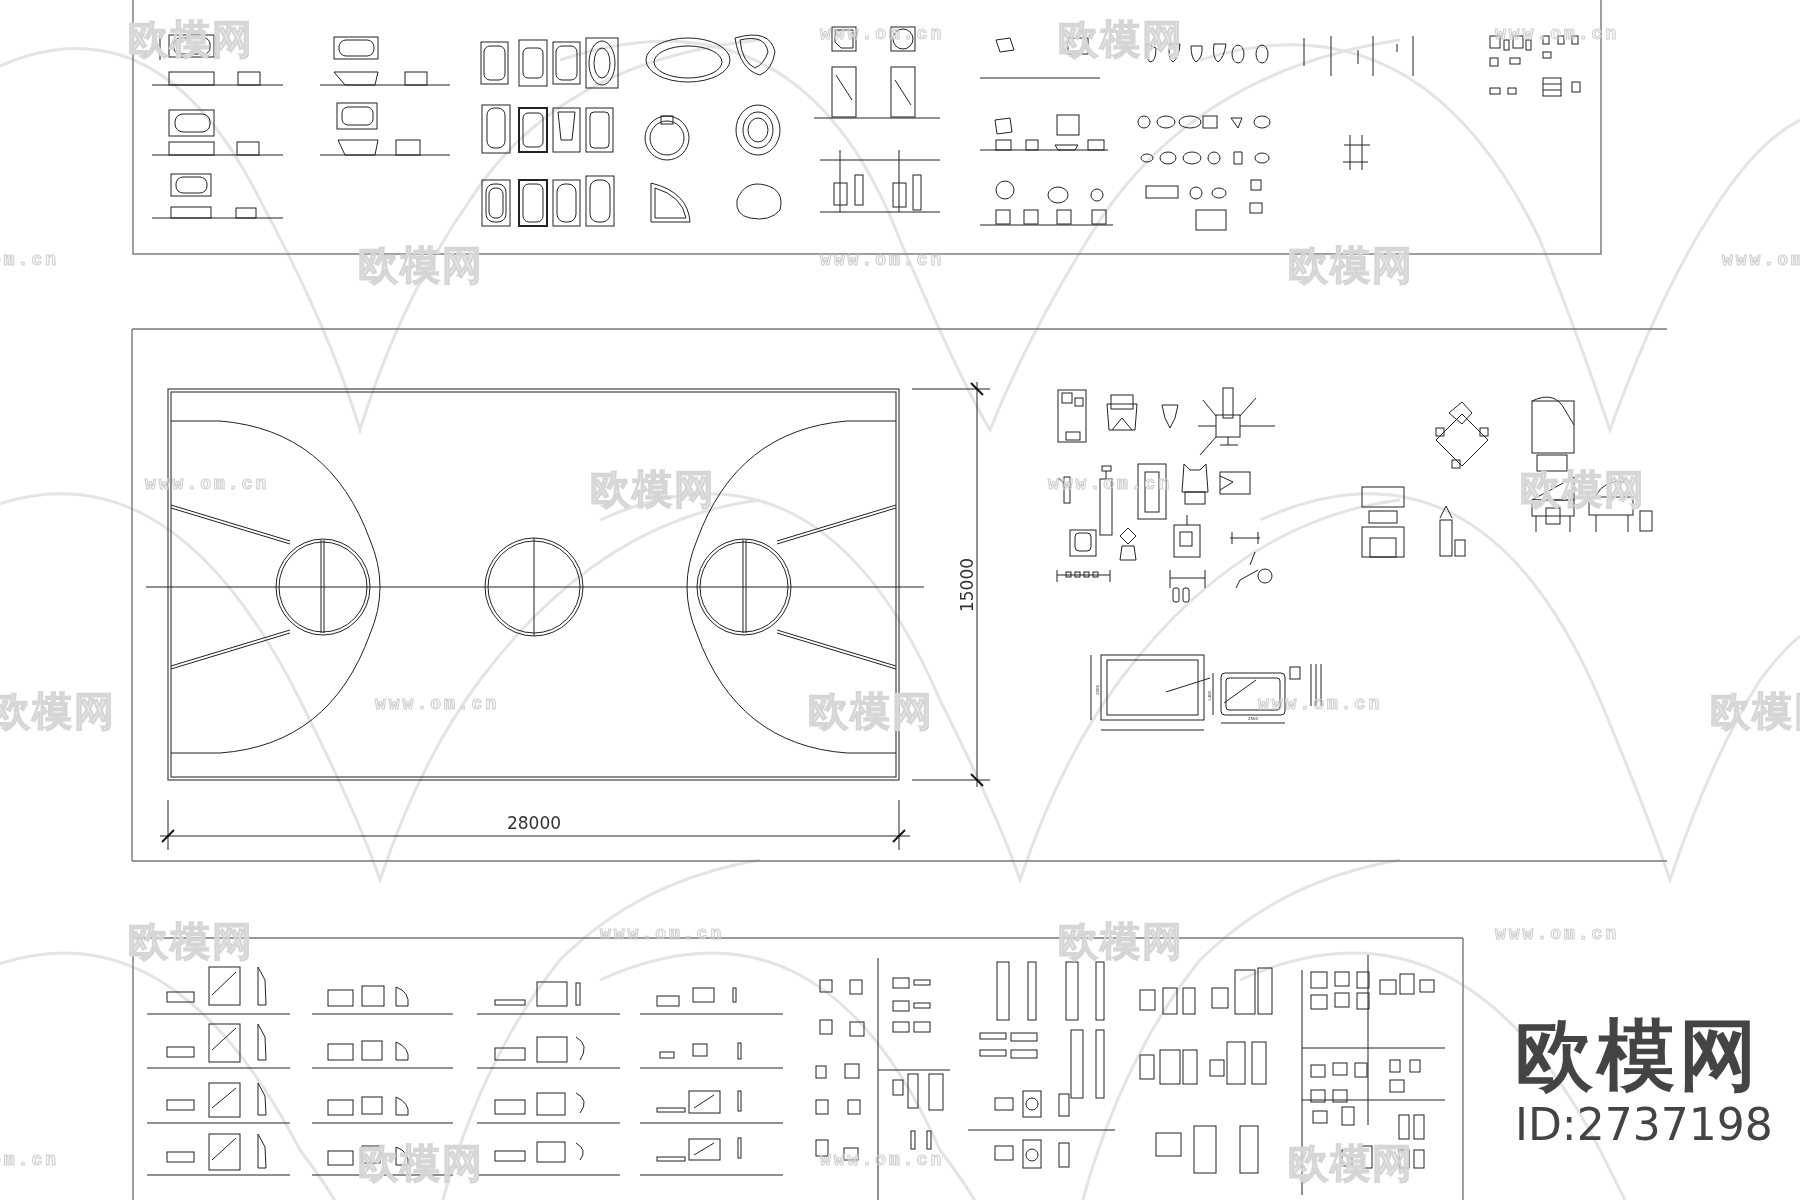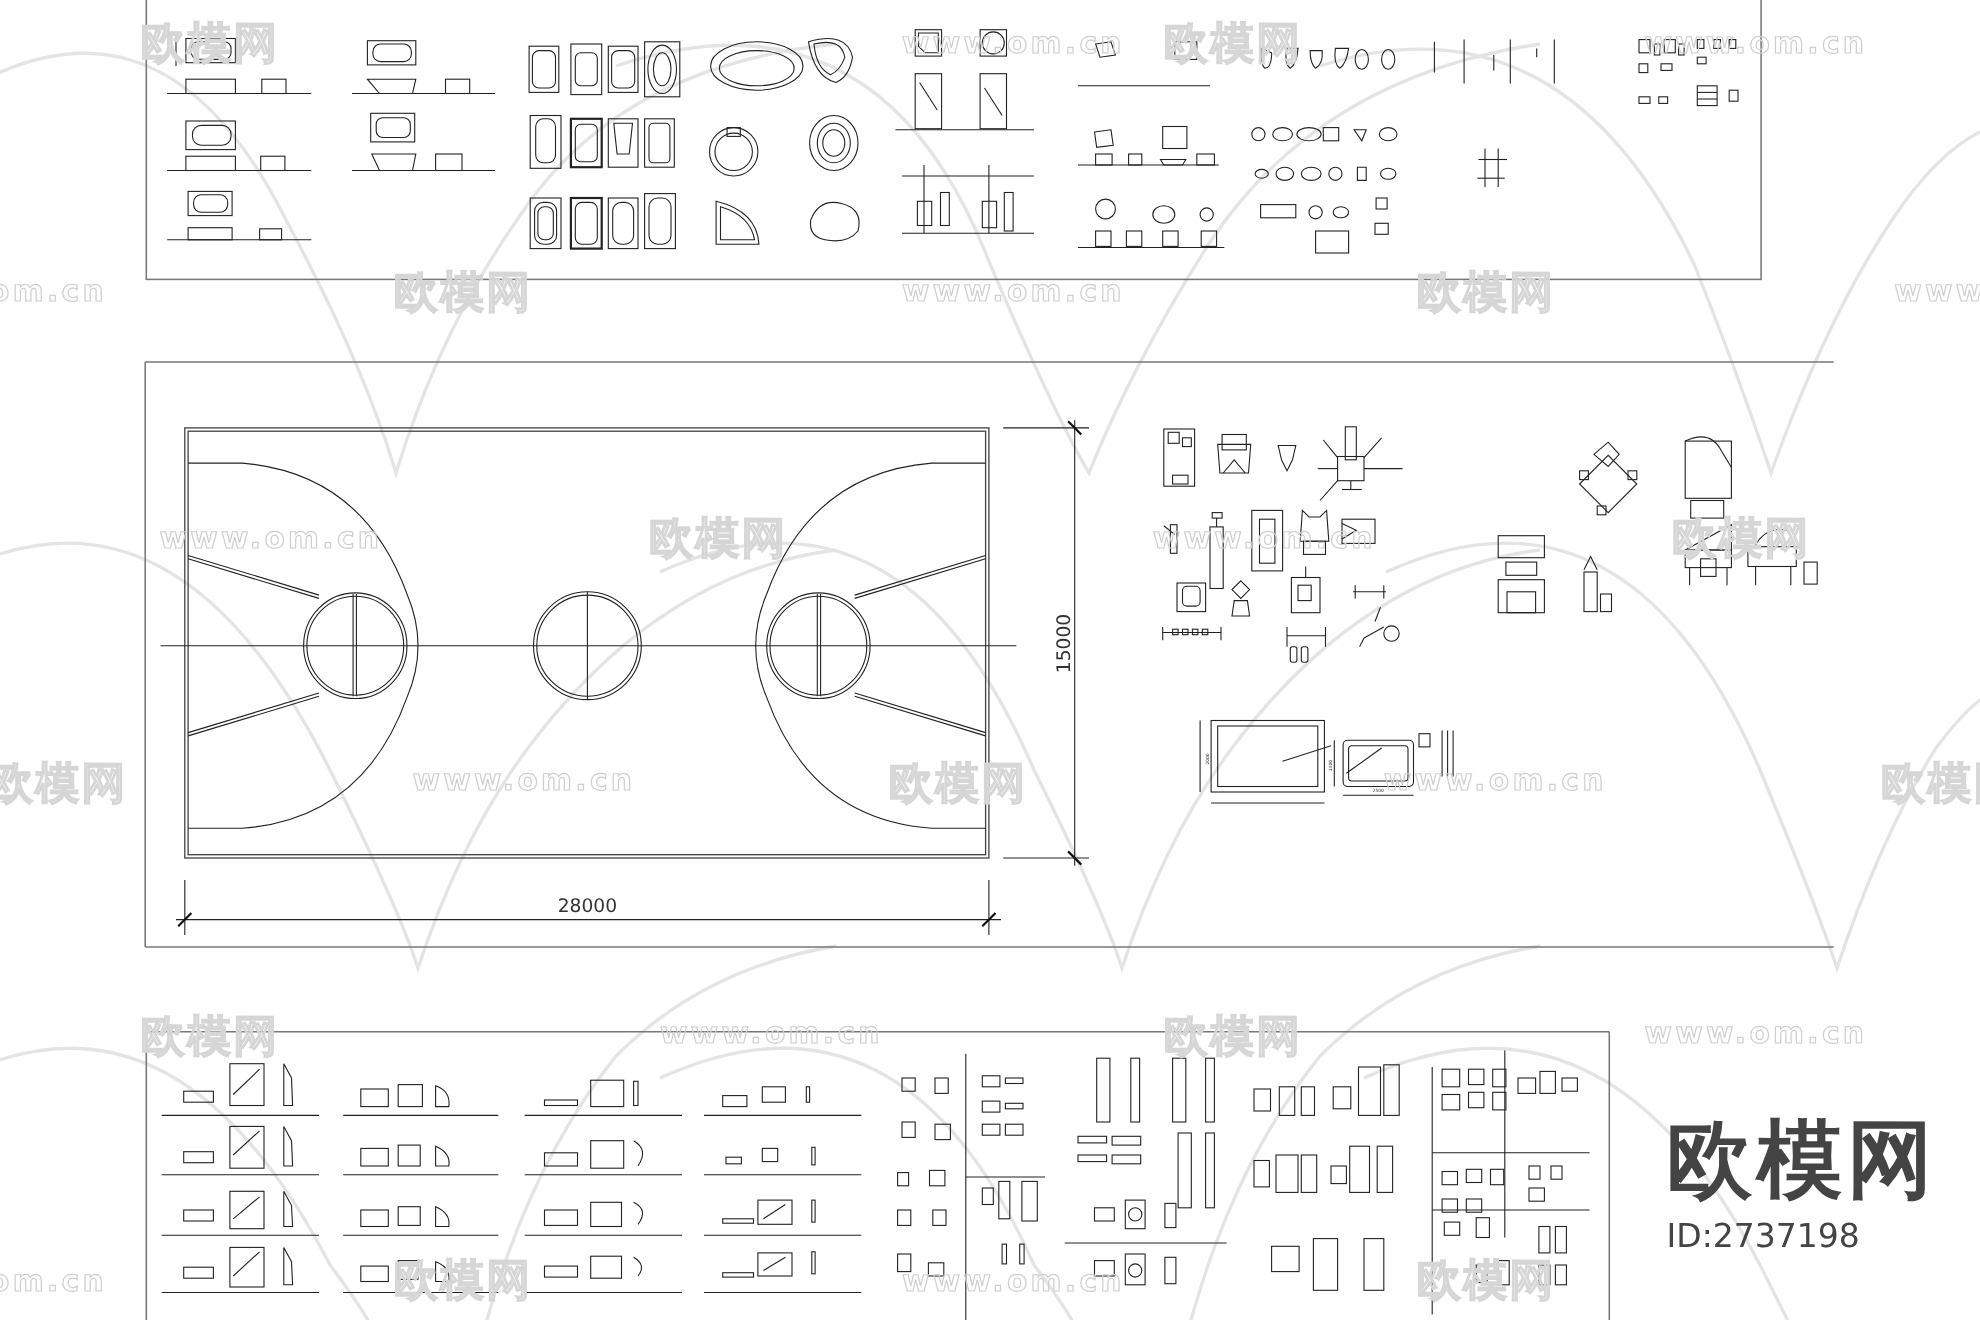--- a/index.html
+++ b/index.html
@@ -7,24 +7,24 @@
   .sheet { position:absolute; left:0; top:0; width:1800px; height:1200px; }
   svg { position:absolute; left:0; top:0; }
   .ln { stroke:#222; stroke-width:1; fill:none; }
   .ln2 { stroke:#444; stroke-width:1.2; fill:none; }
   .frame { stroke:#777; stroke-width:1.4; fill:none; }
   .dim-text { font-family:"DejaVu Sans", sans-serif; fill:#333; font-size:17px; }
   .tiny { font-family:"DejaVu Sans", sans-serif; fill:#333; font-size:4px; }
   .wm { position:absolute; font-family:"DejaVu Sans", sans-serif; font-weight:bold; color:transparent;
         -webkit-text-stroke:1.3px #d6d6d6; letter-spacing:2px; white-space:nowrap; pointer-events:none; }
   .wm-cn { font-size:40px; }
-  .wm-url { font-size:27px; letter-spacing:3px; -webkit-text-stroke:1.1px #cfcfcf; }
+  .wm-url { font-size:18px; letter-spacing:3px;font-family:Liberation Mono, monospace; -webkit-text-stroke:1.1px #cfcfcf; }
   .brand { position:absolute; left:1515px; top:1012px; color:#444; font-family:"DejaVu Sans", sans-serif; }
   .brand-title { font-size:78px; line-height:86px; letter-spacing:4px; font-weight:bold; }
-  .brand-id { font-size:30px; line-height:50px; margin-top:2px; }
+  .brand-id { font-size:44px; line-height:50px; margin-top:2px; }
 </style>
 </head>
 <body>
 
 <div class="sheet">
 
 <svg width="1800" height="1200" viewBox="0 0 1800 1200">
   <g stroke="#e4e4e4" stroke-width="3" fill="none">
     <path d="M-60,100 Q140,-40 260,200 Q330,330 360,430 Q400,300 470,200 Q560,60 760,40"></path>
     <path d="M560,60 Q800,-20 900,240 Q960,380 990,430 Q1030,330 1100,220 Q1200,70 1400,40"></path>

